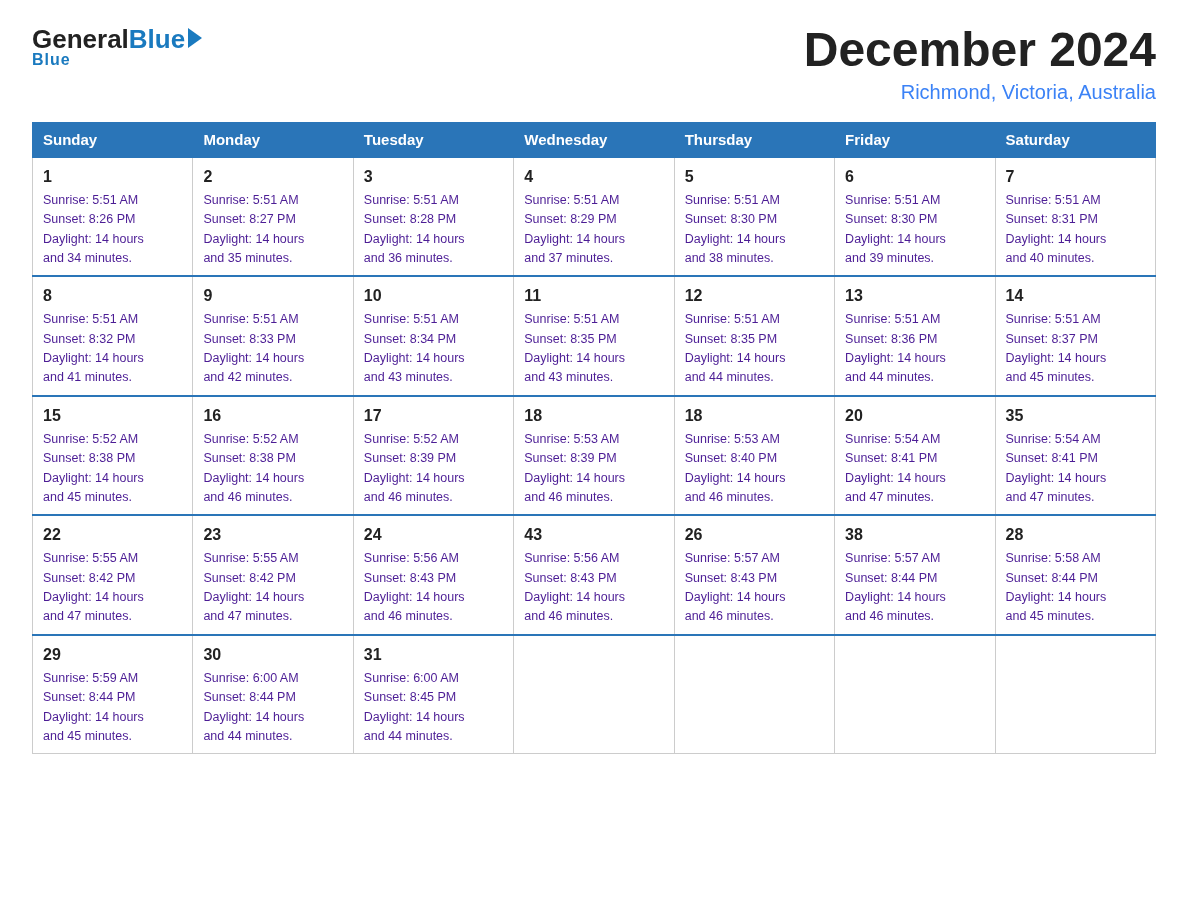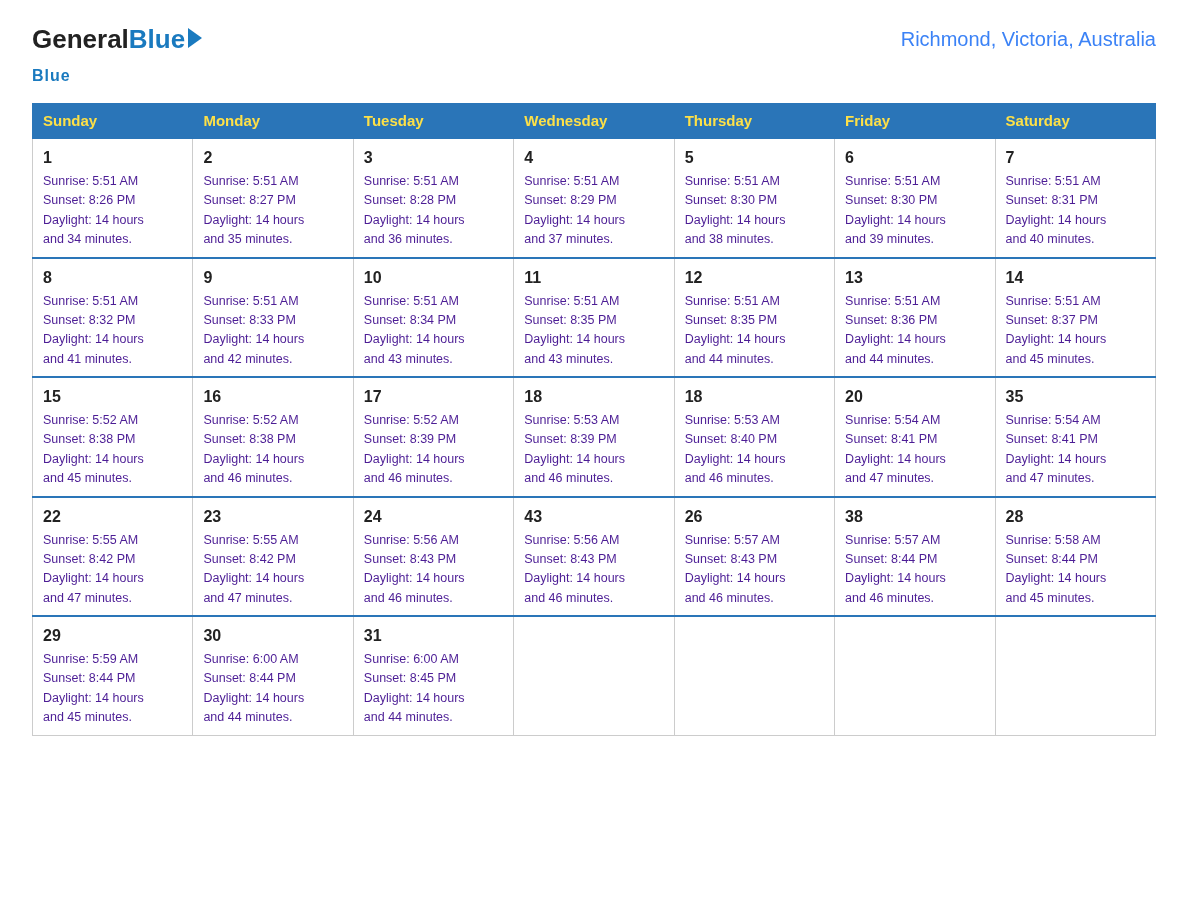--- a/index.html
+++ b/index.html
@@ -12,21 +12,20 @@
     .header {
       display: flex;
       justify-content: space-between;
       align-items: flex-start;
       margin-bottom: 18px;
     }
     .logo {
       display: flex;
       flex-direction: column;
       align-items: flex-start;
-      gap: 16px;
     }
     .logo-text {
       display: flex;
       align-items: center;
       font-size: 26px;
       font-weight: bold;
       color: #222;
     }
     .logo-general { color: #222; }
     .logo-blue { color: #1a7abf; }
@@ -60,21 +59,21 @@
       color: #3b82f6;
       margin-top: 4px;
     }
     .calendar-table {
       width: 100%;
       border-collapse: collapse;
       table-layout: fixed;
     }
     .calendar-table th {
       background: #2a75b8;
-      color: #fde047;
+      color: #ffffff;
       font-size: 15px;
       font-weight: bold;
       padding: 8px 10px;
       text-align: left;
       border: 1px solid #2a75b8;
     }
     .calendar-table td {
       border: 1px solid #ccc;
       vertical-align: top;
       padding: 7px 10px;
@@ -109,20 +108,21 @@
 <div class="header">
   <div class="logo">
     <div class="logo-text">
       <span class="logo-general">General</span>
       <span class="logo-blue">Blue</span>
       <div class="logo-arrow"></div>
     </div>
     <div class="logo-underline">Blue</div>
   </div>
   <div class="title-section">
+    <div class="calendar-title">December 2024</div>
     <div class="calendar-subtitle">Richmond, Victoria, Australia</div>
   </div>
 </div>
 
 <table class="calendar-table">
   <thead>
     <tr>
     <th>Sunday</th>
         <th>Monday</th>
         <th>Tuesday</th>

